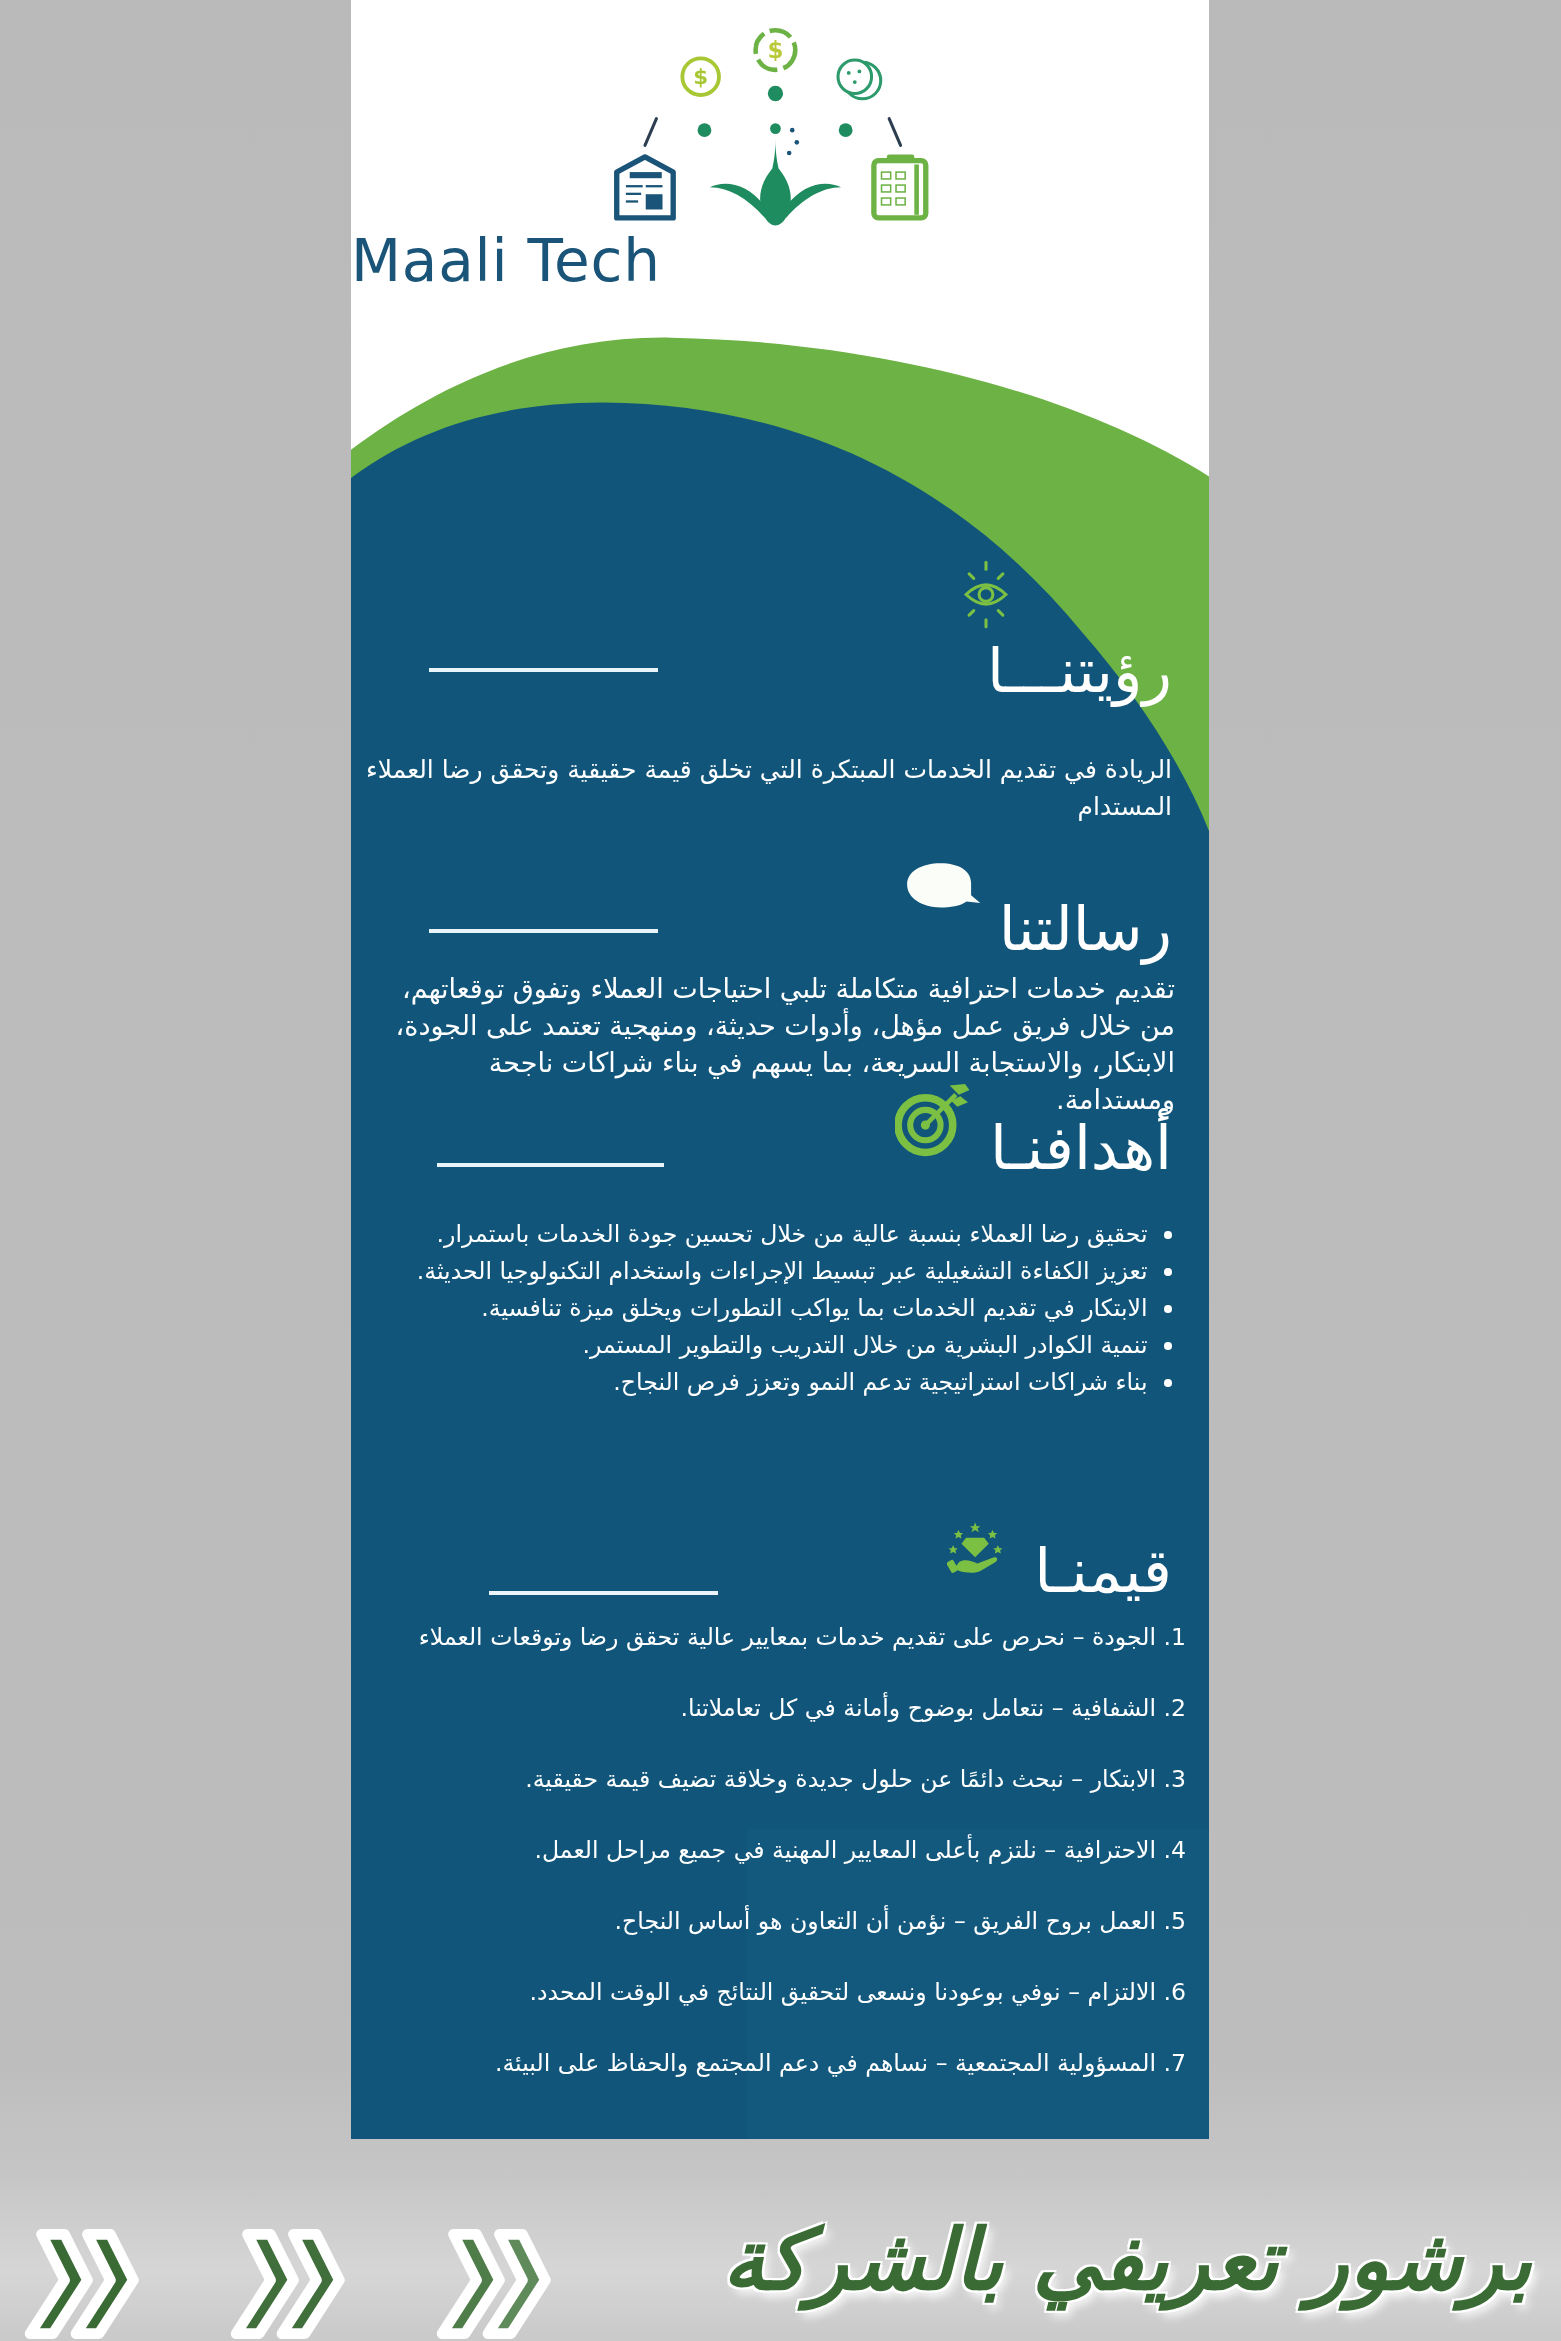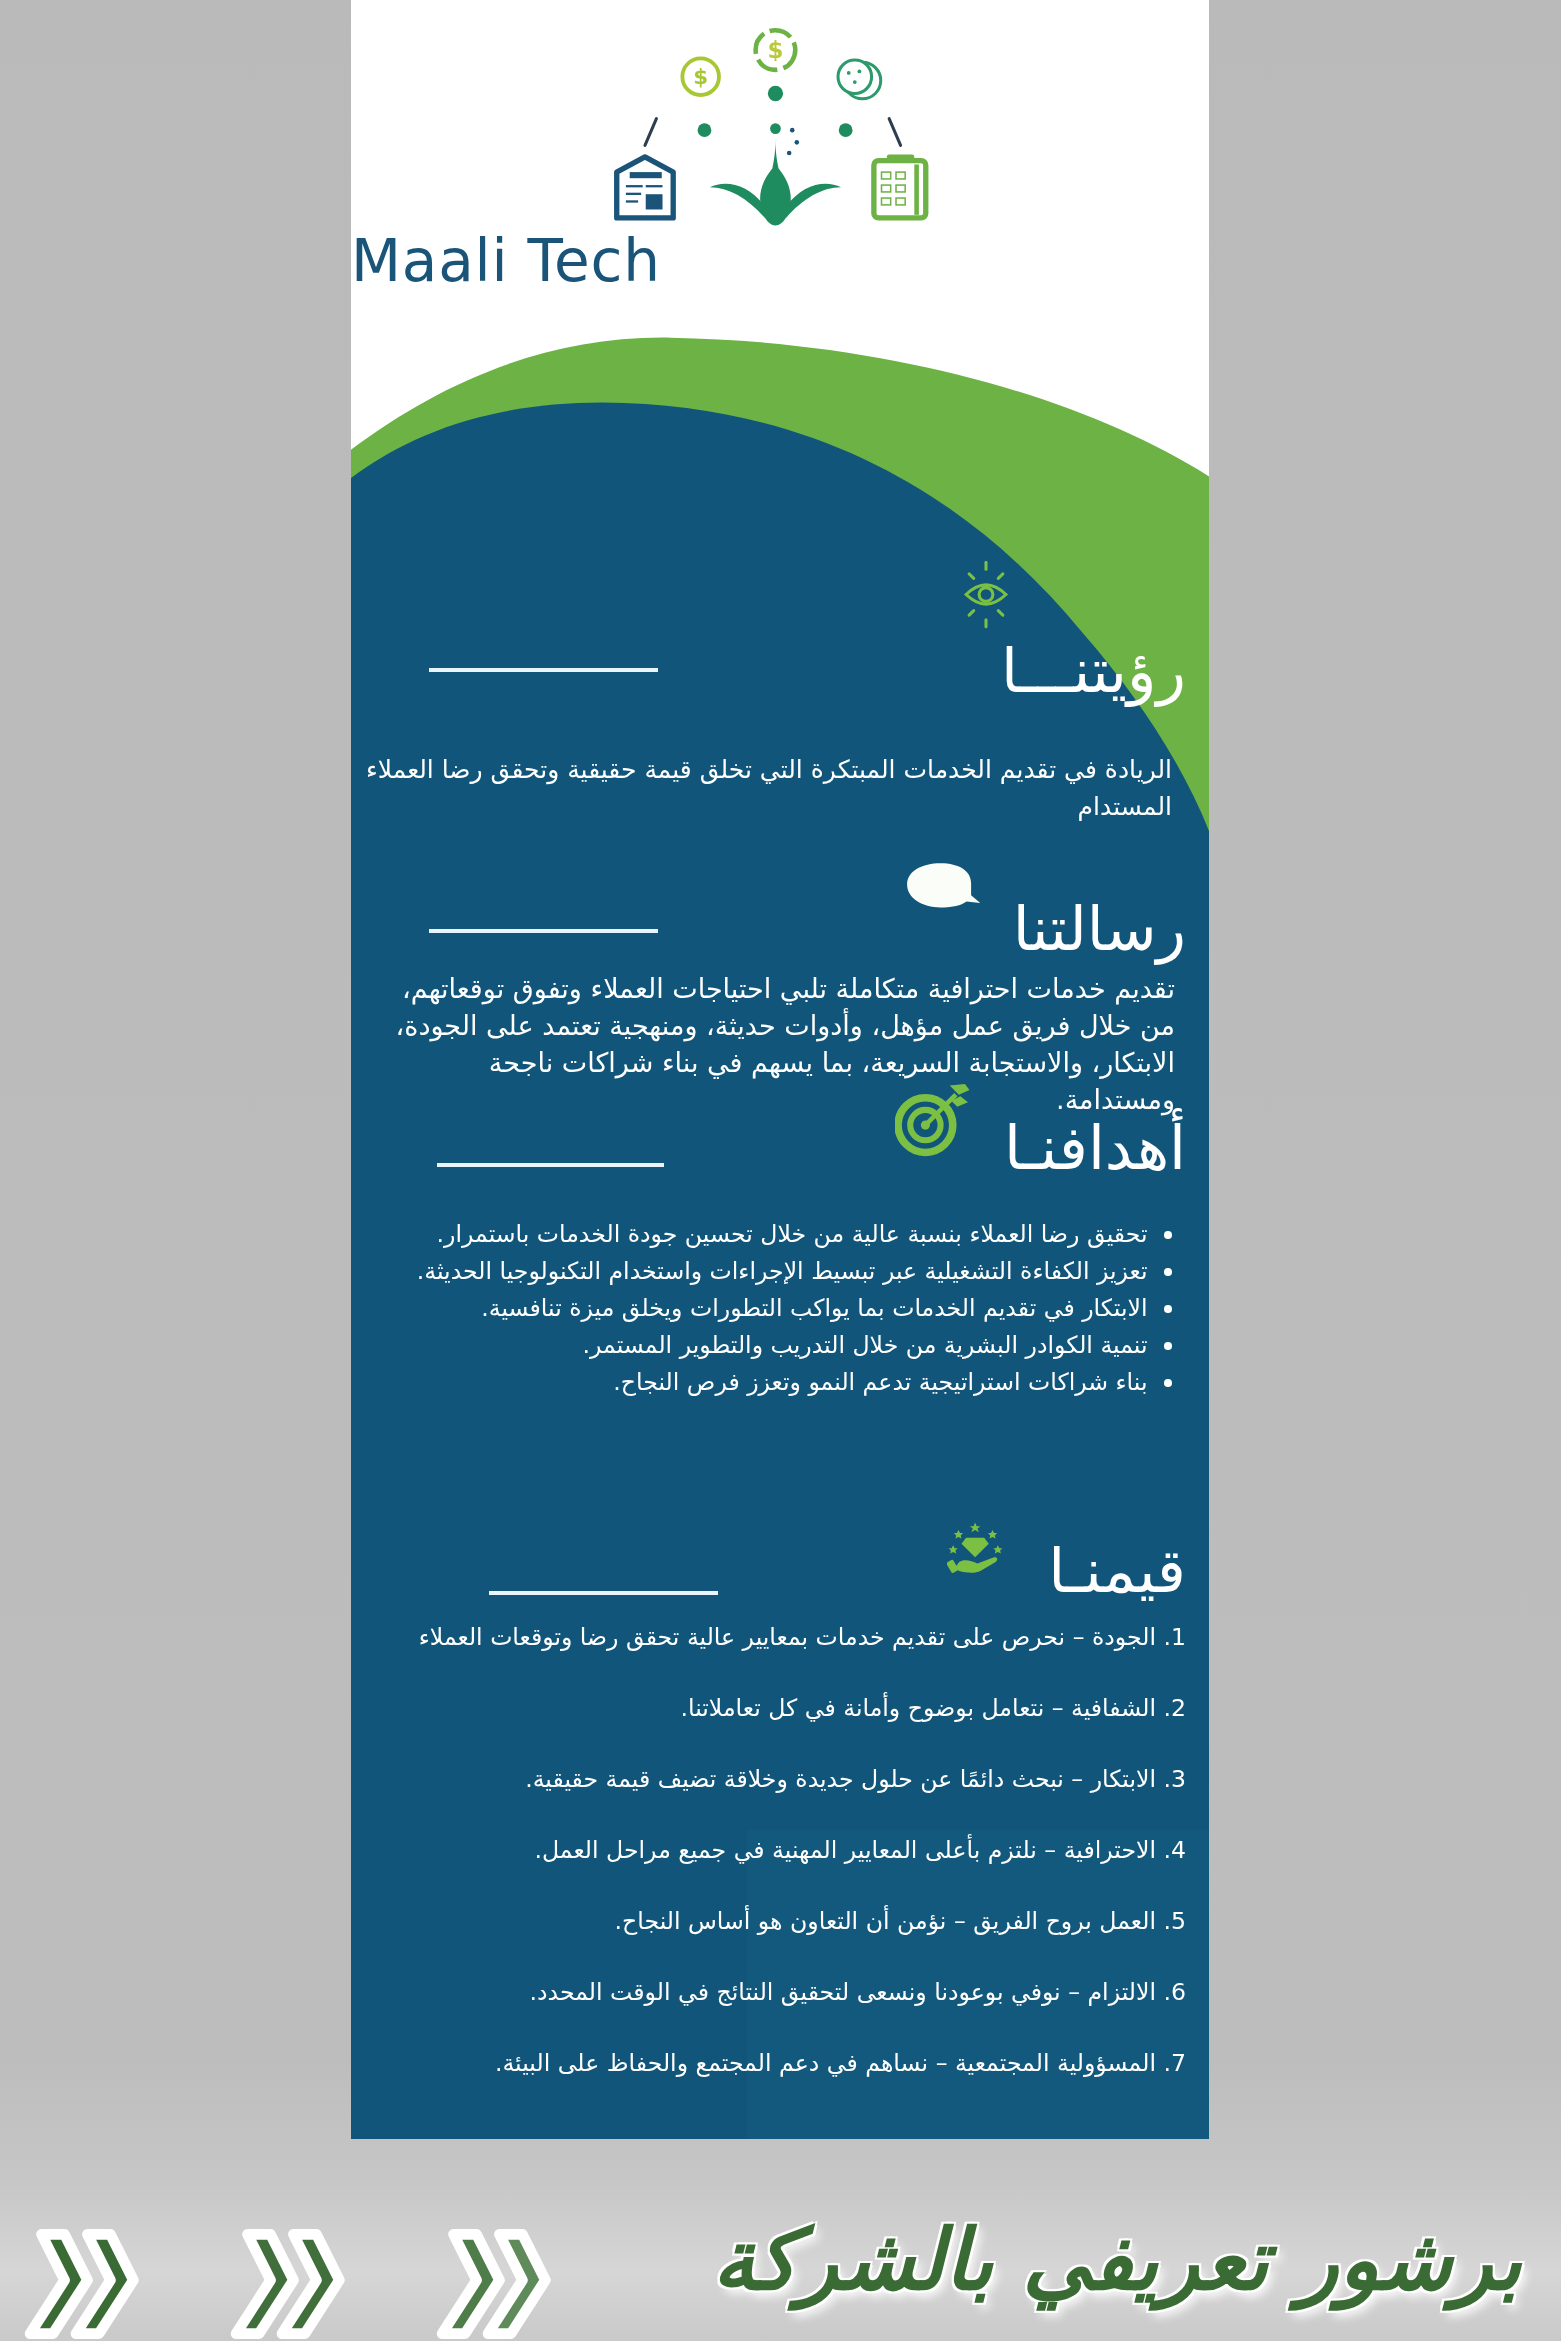--- a/index.html
+++ b/index.html
@@ -19,21 +19,21 @@
   .logo-area { position: absolute; left: 0; top: 0; width: 858px; height: 320px; }
   .logo-svg { position: absolute; left: 252px; top: 7.6px; width: 351px; height: 229px; }
   .logo-text {
     position: absolute; left: 0; top: 227px; width: 858px; text-align: left;
     color: #1a5478; font-family: "DejaVu Sans", sans-serif; font-size: 58px; font-weight: 500;
     letter-spacing: 0.8px;
   }
   .arc-svg { position: absolute; left: 0; top: 0; width: 858px; height: 2139px; }
   .content { position: absolute; left: 0; top: 0; width: 858px; height: 2139px; direction: rtl; }
 
-  .section-head { position: absolute; right: 23px; display: flex; align-items: flex-end; direction: rtl; }
+  .section-head { position: absolute; right: 37px; display: flex; align-items: flex-end; direction: rtl; }
   .section-title {
     color: #ffffff; font-family: "DejaVu Sans", sans-serif; font-size: 61px; line-height: 1;
     white-space: nowrap;
   }
   .head-line { position: absolute; height: 3.8px; background: #eaf4fb; }
   .head-icon { position: absolute; }
 
   .para {
     position: absolute; color: #ffffff; font-family: "DejaVu Sans", sans-serif;
     font-size: 25px; line-height: 37px; text-align: right; direction: rtl;
@@ -45,21 +45,21 @@
   .goals li::before {
     content: ""; position: absolute; right: 6.1px; top: 15.2px; width: 7.6px; height: 7.6px; border-radius: 50%; background: #fff;
   }
   .values { position: absolute; right: 23px; margin: 0; padding: 0; list-style: none; direction: rtl; }
   .values li {
     color: #ffffff; font-size: 23.6px; line-height: 30.5px; white-space: nowrap; height: 71px;
   }
 
   .footer-banner { position: absolute; left: 0; top: 2196px; width: 1561px; height: 146px; }
   .banner-title {
-    position: absolute; right: 39px; top: 15.2px; direction: rtl;
+    position: absolute; right: 29px; top: 15.2px; direction: rtl;
     font-family: "DejaVu Sans", sans-serif; font-size: 84px; font-weight: bold; font-style: italic;
     color: #3b6b35;
     text-shadow: 0 0 1.5px #fff, 2.3px 2.3px 0 #fff, -2.3px -2.3px 0 #fff, 2.3px -2.3px 0 #fff, -2.3px 2.3px 0 #fff, 4.6px 6.1px 9.1px rgba(255,255,255,0.9);
     white-space: nowrap;
   }
   .chev { position: absolute; top: 23px; width: 130px; height: 130px; }
 </style>
 </head>
 <body>
 

